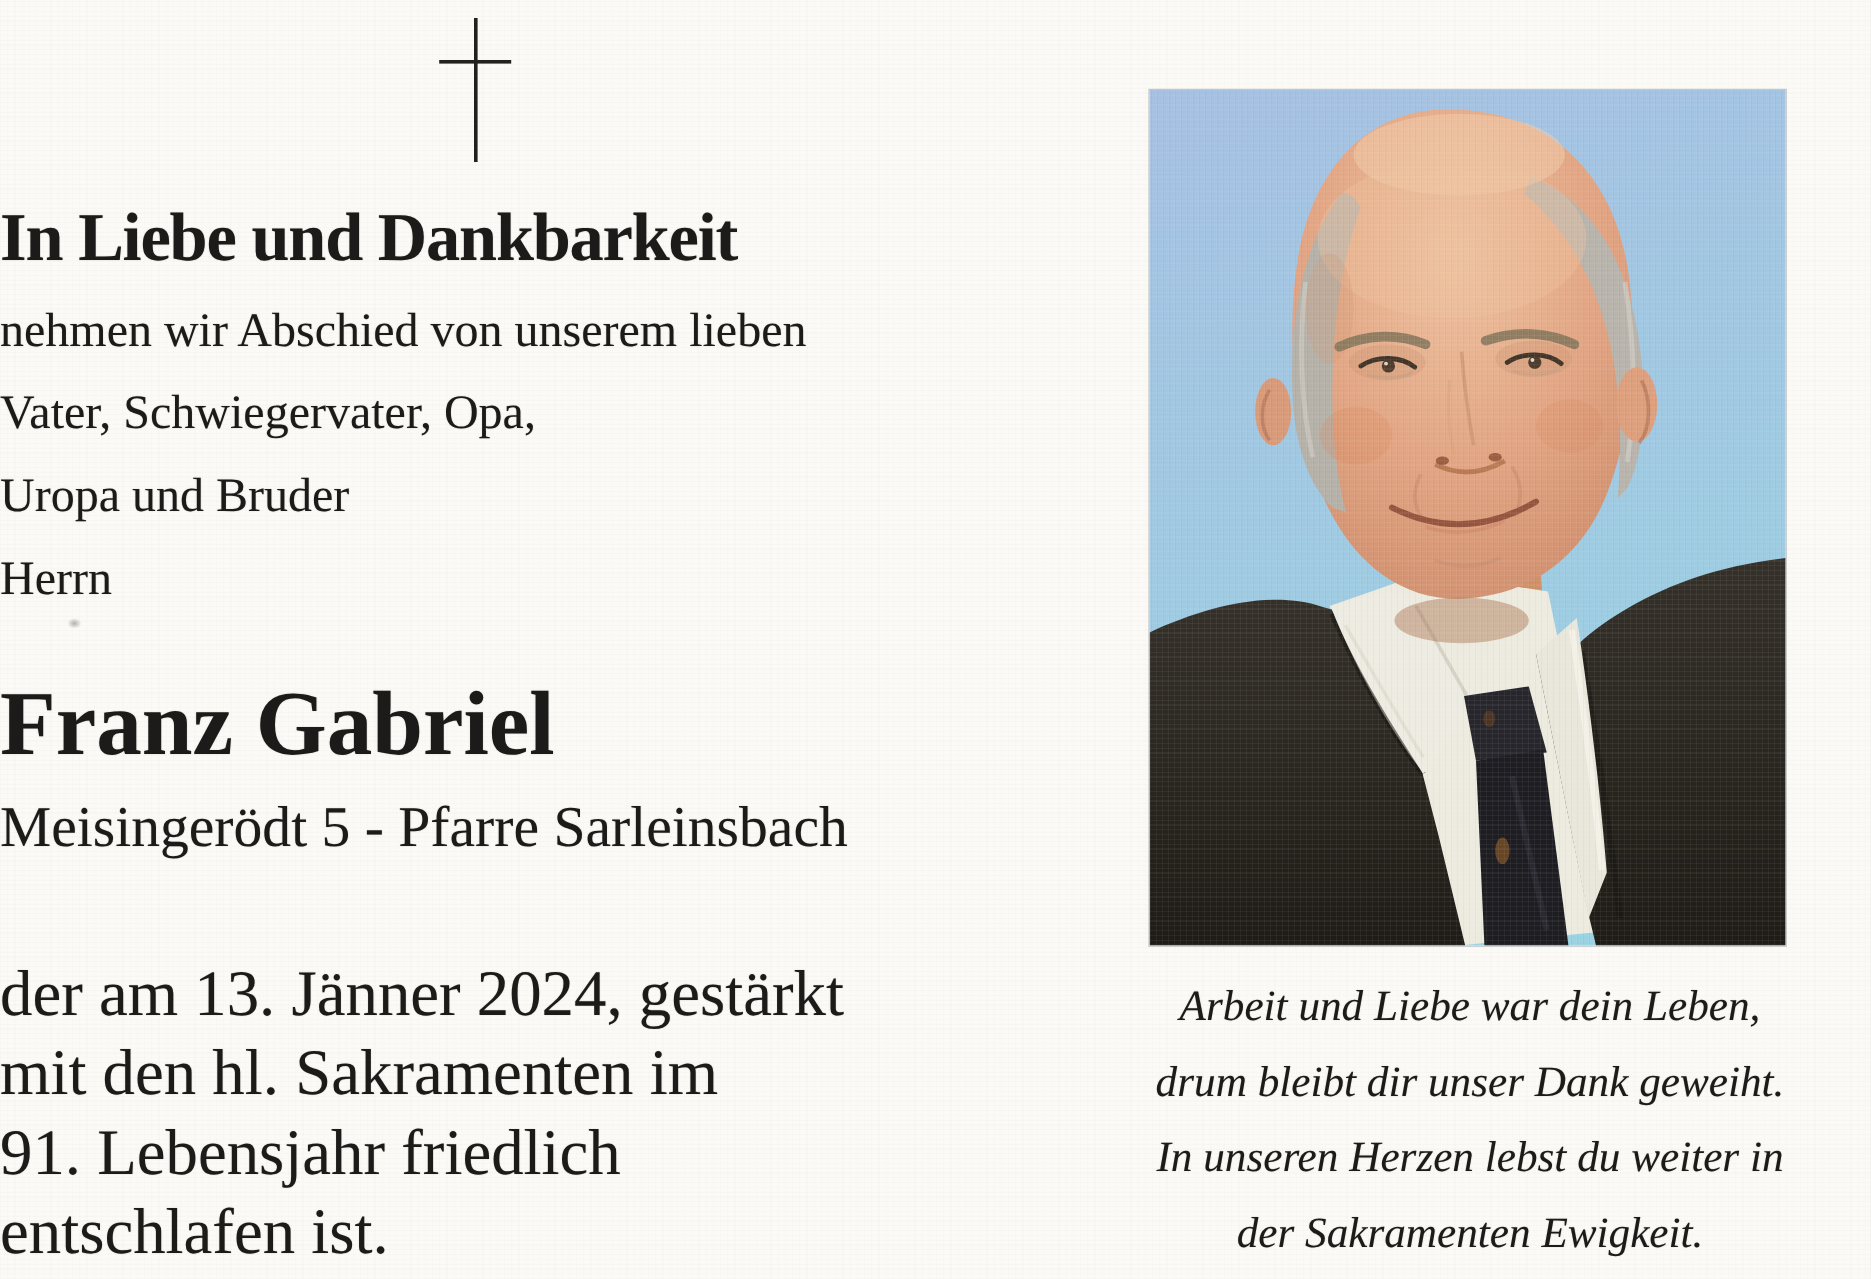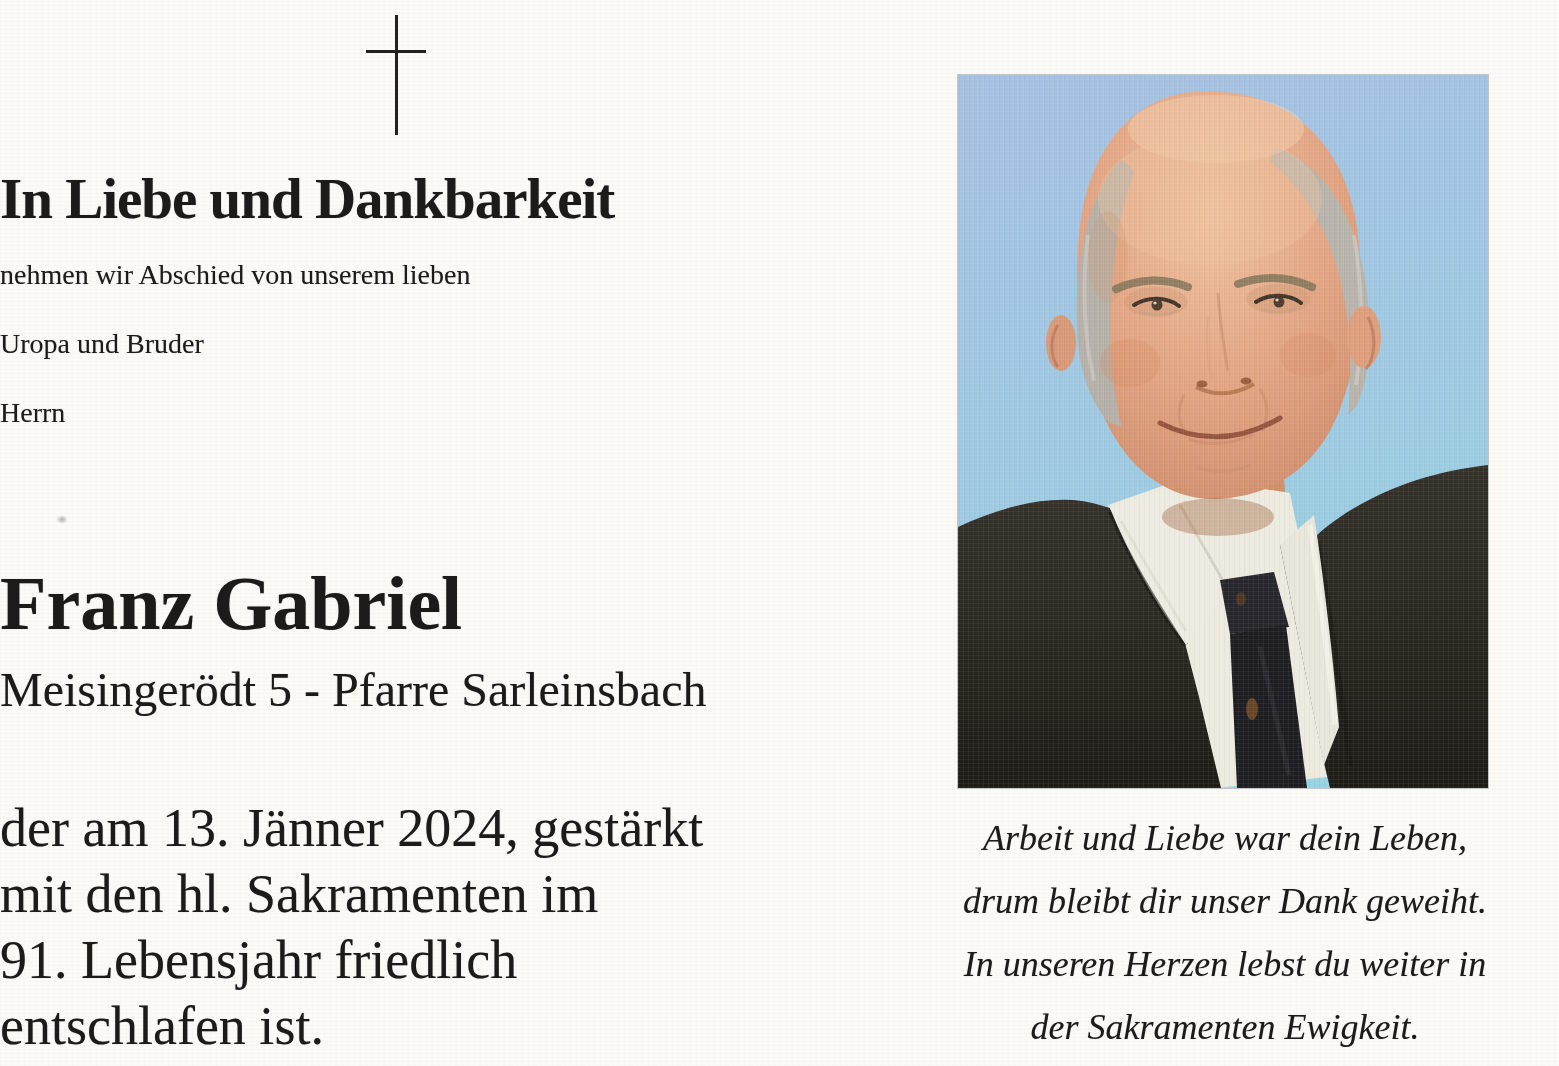--- a/index.html
+++ b/index.html
@@ -16,21 +16,21 @@
     background:
       repeating-linear-gradient(0deg, rgba(190,185,172,.05) 0 1px, transparent 1px 4px),
       repeating-linear-gradient(90deg, rgba(190,185,172,.04) 0 1px, transparent 1px 6px);
   }
   .txt{position:absolute;left:0;width:800px;text-align:left;
        text-shadow:0 0 1px rgba(27,26,24,.30);}
   .cross{position:absolute;left:366px;top:15px;width:60px;height:120px;}
   .cross .vbar{position:absolute;left:29px;top:0;width:3px;height:120px;background:#23211e;}
   .cross .hbar{position:absolute;left:0;top:35px;width:60px;height:3px;background:#23211e;}
   .title{top:168px;font-size:57px;font-weight:bold;letter-spacing:-1px;line-height:1.1;}
-  .intro{top:240px;font-size:28px;line-height:69px;}
+  .intro{top:240px;font-size:40px;line-height:69px;}
   .name{top:564px;font-size:76px;font-weight:bold;line-height:1.05;}
   .address{top:662px;font-size:48px;}
   .death{top:795px;font-size:54px;line-height:66px;}
   .photo{
     position:absolute;left:958px;top:75px;width:530px;height:713px;
     outline:1px solid rgba(90,100,110,.35);
   }
   .photo svg{display:block;width:100%;height:100%;}
   .photo::after{
     content:"";position:absolute;inset:0;pointer-events:none;
@@ -53,20 +53,21 @@
 
   <div class="cross">
     <div class="vbar"></div>
     <div class="hbar"></div>
   </div>
 
   <div class="txt title">In Liebe und Dankbarkeit</div>
 
   <div class="txt intro">
     <div>nehmen wir Abschied von unserem lieben</div>
+    <div>Vater, Schwiegervater, Opa,</div>
     <div>Uropa und Bruder</div>
     <div>Herrn</div>
   </div>
 
   <div class="txt name">Franz Gabriel</div>
 
   <div class="txt address">Meisingerödt 5 - Pfarre Sarleinsbach</div>
 
   <div class="txt death">
     <div>der am 13. Jänner 2024, gestärkt</div>

